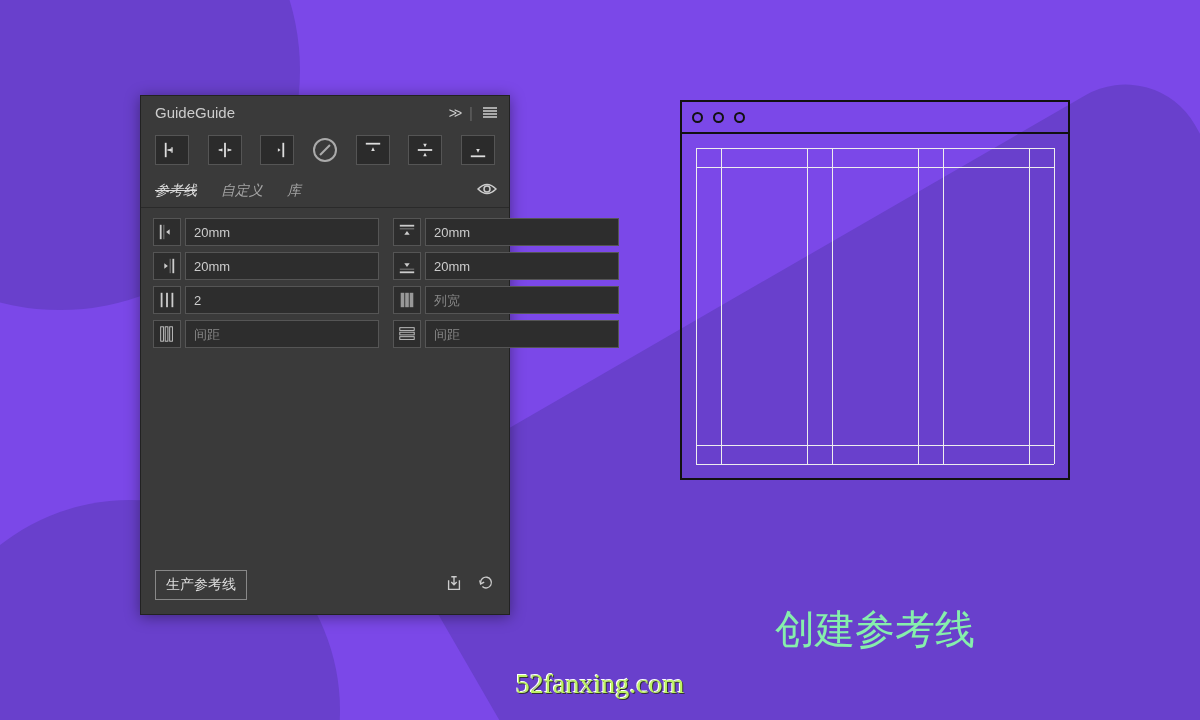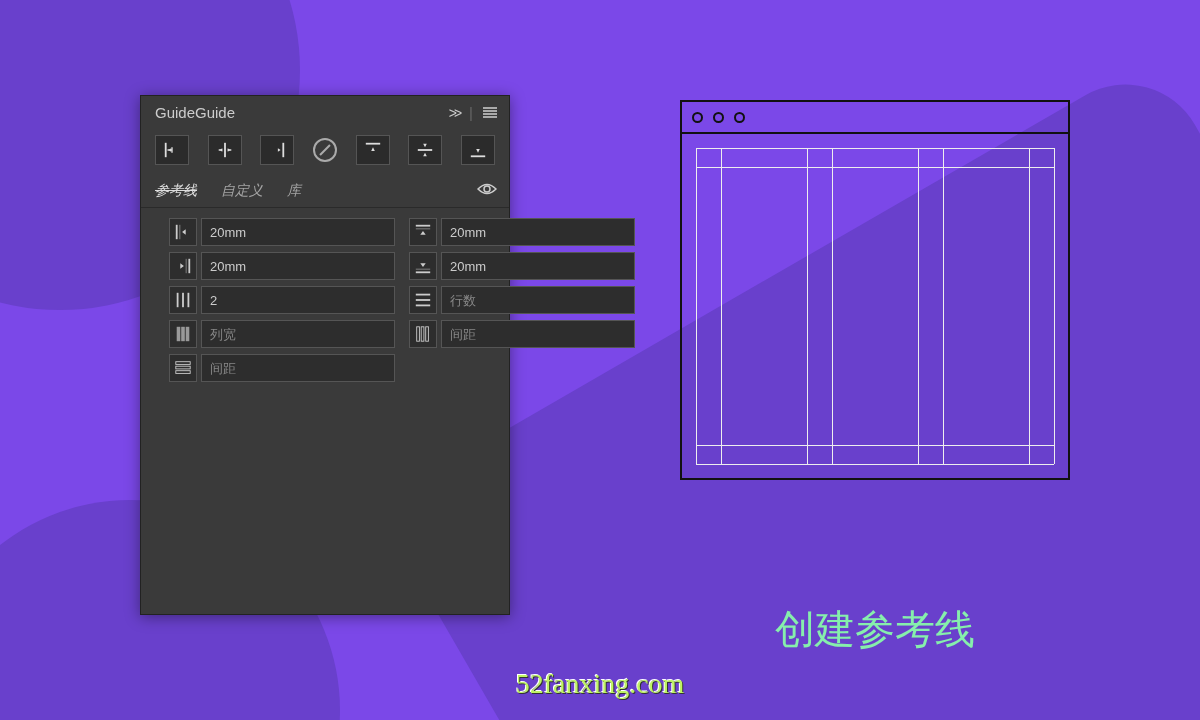--- a/index.html
+++ b/index.html
@@ -80,21 +80,21 @@
   }
 
   .tabs {
     display:flex; align-items:center; border-bottom:1px solid #2a2a2a;
     padding: 0 12px; font-size:14px; gap:20px;font-style:italic;
   }
   .tab { padding:7px 2px; color:#a3a3a3; }
   .tab.active { text-decoration: line-through; color:#ddd; }
   .eye-icon { margin-left:auto; font-size:16px; }
 
-  .form-area { padding:10px 12px 0 12px;margin-left:16px; }
+  .form-area { padding:10px 12px 0 12px; }
   .form-grid {
     display:grid;
     grid-template-columns: 1fr 1fr;
     gap:6px 14px;
   }
   .field {
     display:flex; align-items:center; height:28px;
   }
   .field .icon-box {
     width:28px; height:28px; border:1px solid #555; background:#2d2d2d;
@@ -270,30 +270,20 @@
       <div class="field">
         <div class="icon-box">
             <svg viewBox="0 0 20 20">
               <rect x="3" y="2" width="2" height="16" fill="#ccc"></rect>
               <rect x="9" y="2" width="2" height="16" fill="#ccc"></rect>
               <rect x="15" y="2" width="2" height="16" fill="#ccc"></rect>
             </svg>
           </div>
         <input value="2" style="">
       </div>
-      <div class="field">
-        <div class="icon-box">
-            <svg viewBox="0 0 20 20">
-              <rect x="2" y="3" width="16" height="2" fill="#ccc"></rect>
-              <rect x="2" y="9" width="16" height="2" fill="#ccc"></rect>
-              <rect x="2" y="15" width="16" height="2" fill="#ccc"></rect>
-            </svg>
-          </div>
-        <input placeholder="行数" style="">
-      </div>
 
       <div class="field">
         <div class="icon-box">
             <svg viewBox="0 0 20 20">
               <rect x="3" y="2" width="4" height="16" fill="#999"></rect>
               <rect x="8" y="2" width="4" height="16" fill="#999"></rect>
               <rect x="13" y="2" width="4" height="16" fill="#999"></rect>
             </svg>
           </div>
         <input placeholder="列宽" style="">
@@ -315,20 +305,32 @@
               <rect x="2" y="3" width="16" height="3" fill="none" stroke="#ccc"></rect>
               <rect x="2" y="8" width="16" height="3" fill="none" stroke="#ccc"></rect>
               <rect x="2" y="13" width="16" height="3" fill="none" stroke="#ccc"></rect>
             </svg>
           </div>
         <input placeholder="间距" style="">
       </div>
     </div>
   </div>
 
+  <div class="panel-footer">
+    <button class="generate-btn">生产参考线</button>
+    <div class="footer-icons">
+      <span><svg width="18" height="18" viewBox="0 0 20 20">
+            <path d="M4 7 L4 17 L16 17 L16 7 M10 3 L10 12 M7 9 L10 12 L13 9 M7 3 L13 3" fill="none" stroke="#ccc" stroke-width="1.5"></path>
+          </svg></span>
+      <span><svg width="18" height="18" viewBox="0 0 20 20">
+            <path d="M4 10 A6 6 0 1 1 6 14" fill="none" stroke="#ccc" stroke-width="1.5"></path>
+            <path d="M3 7 L4 11 L8 9" fill="none" stroke="#ccc" stroke-width="1.5"></path>
+          </svg></span>
+    </div>
+  </div>
 </div>
 
 <div class="window-illust">
   <div class="window-titlebar">
     <div class="tcircle"></div>
     <div class="tcircle"></div>
     <div class="tcircle"></div>
   </div>
   <div class="grid-area">
     <div class="gv" style="left:0%"></div>

